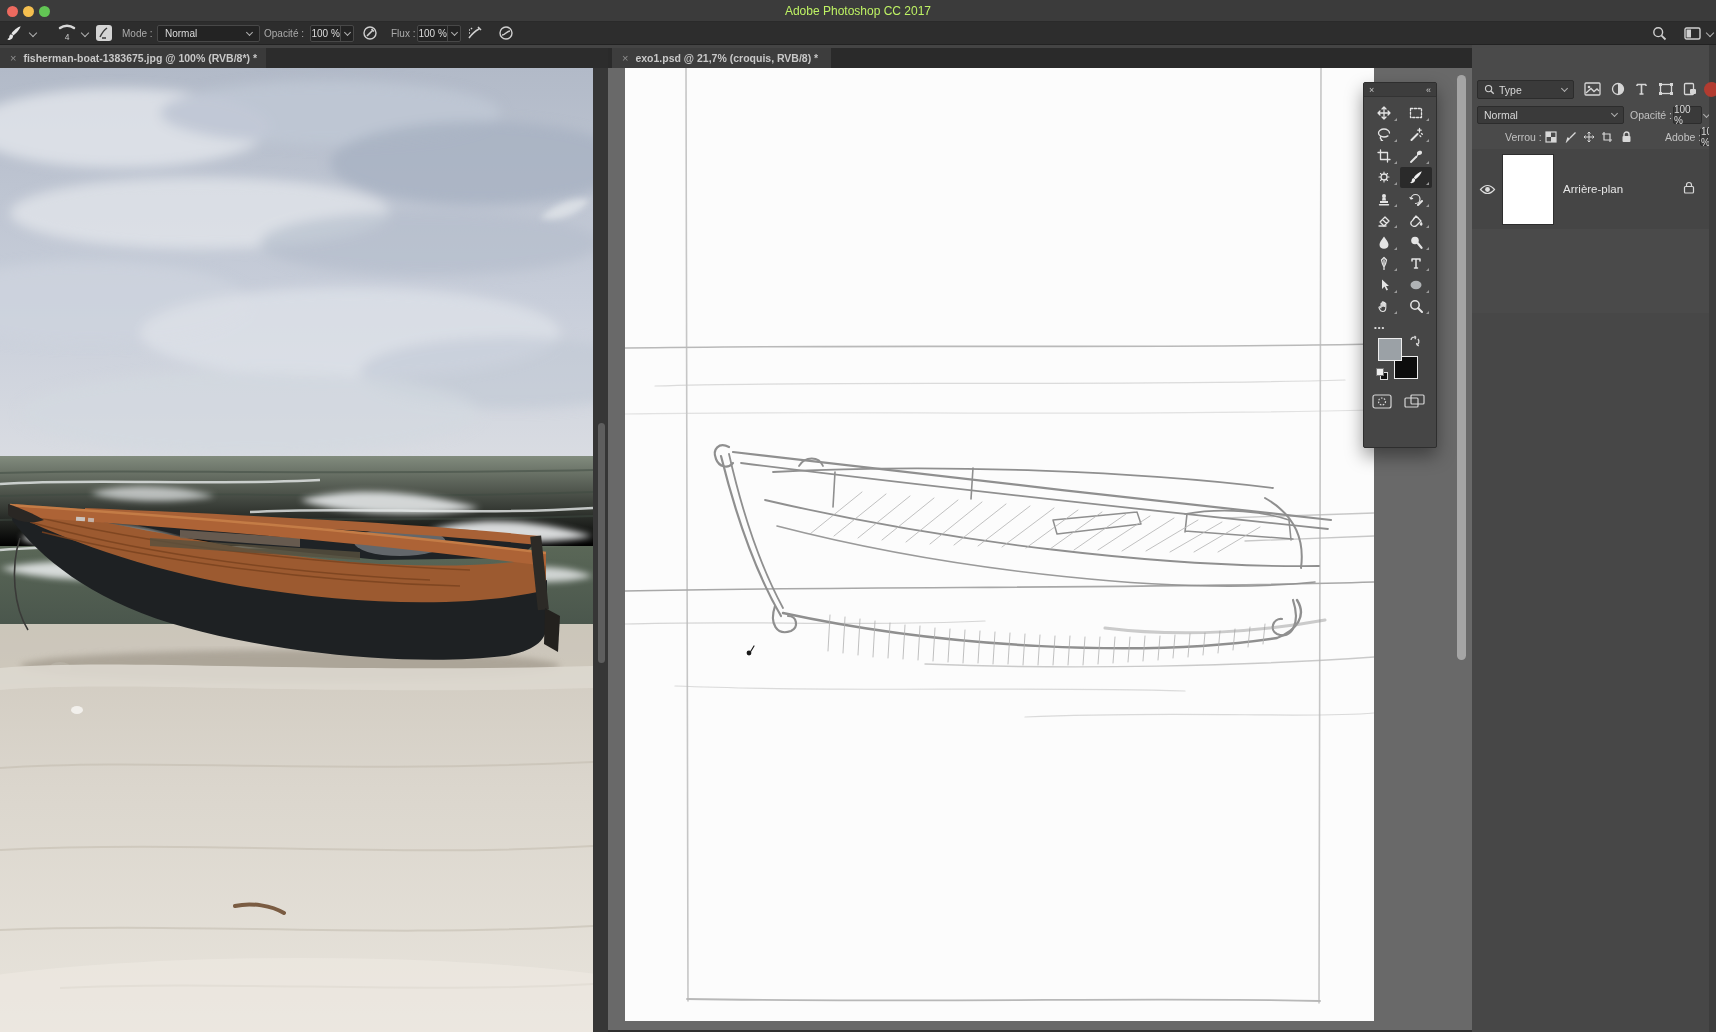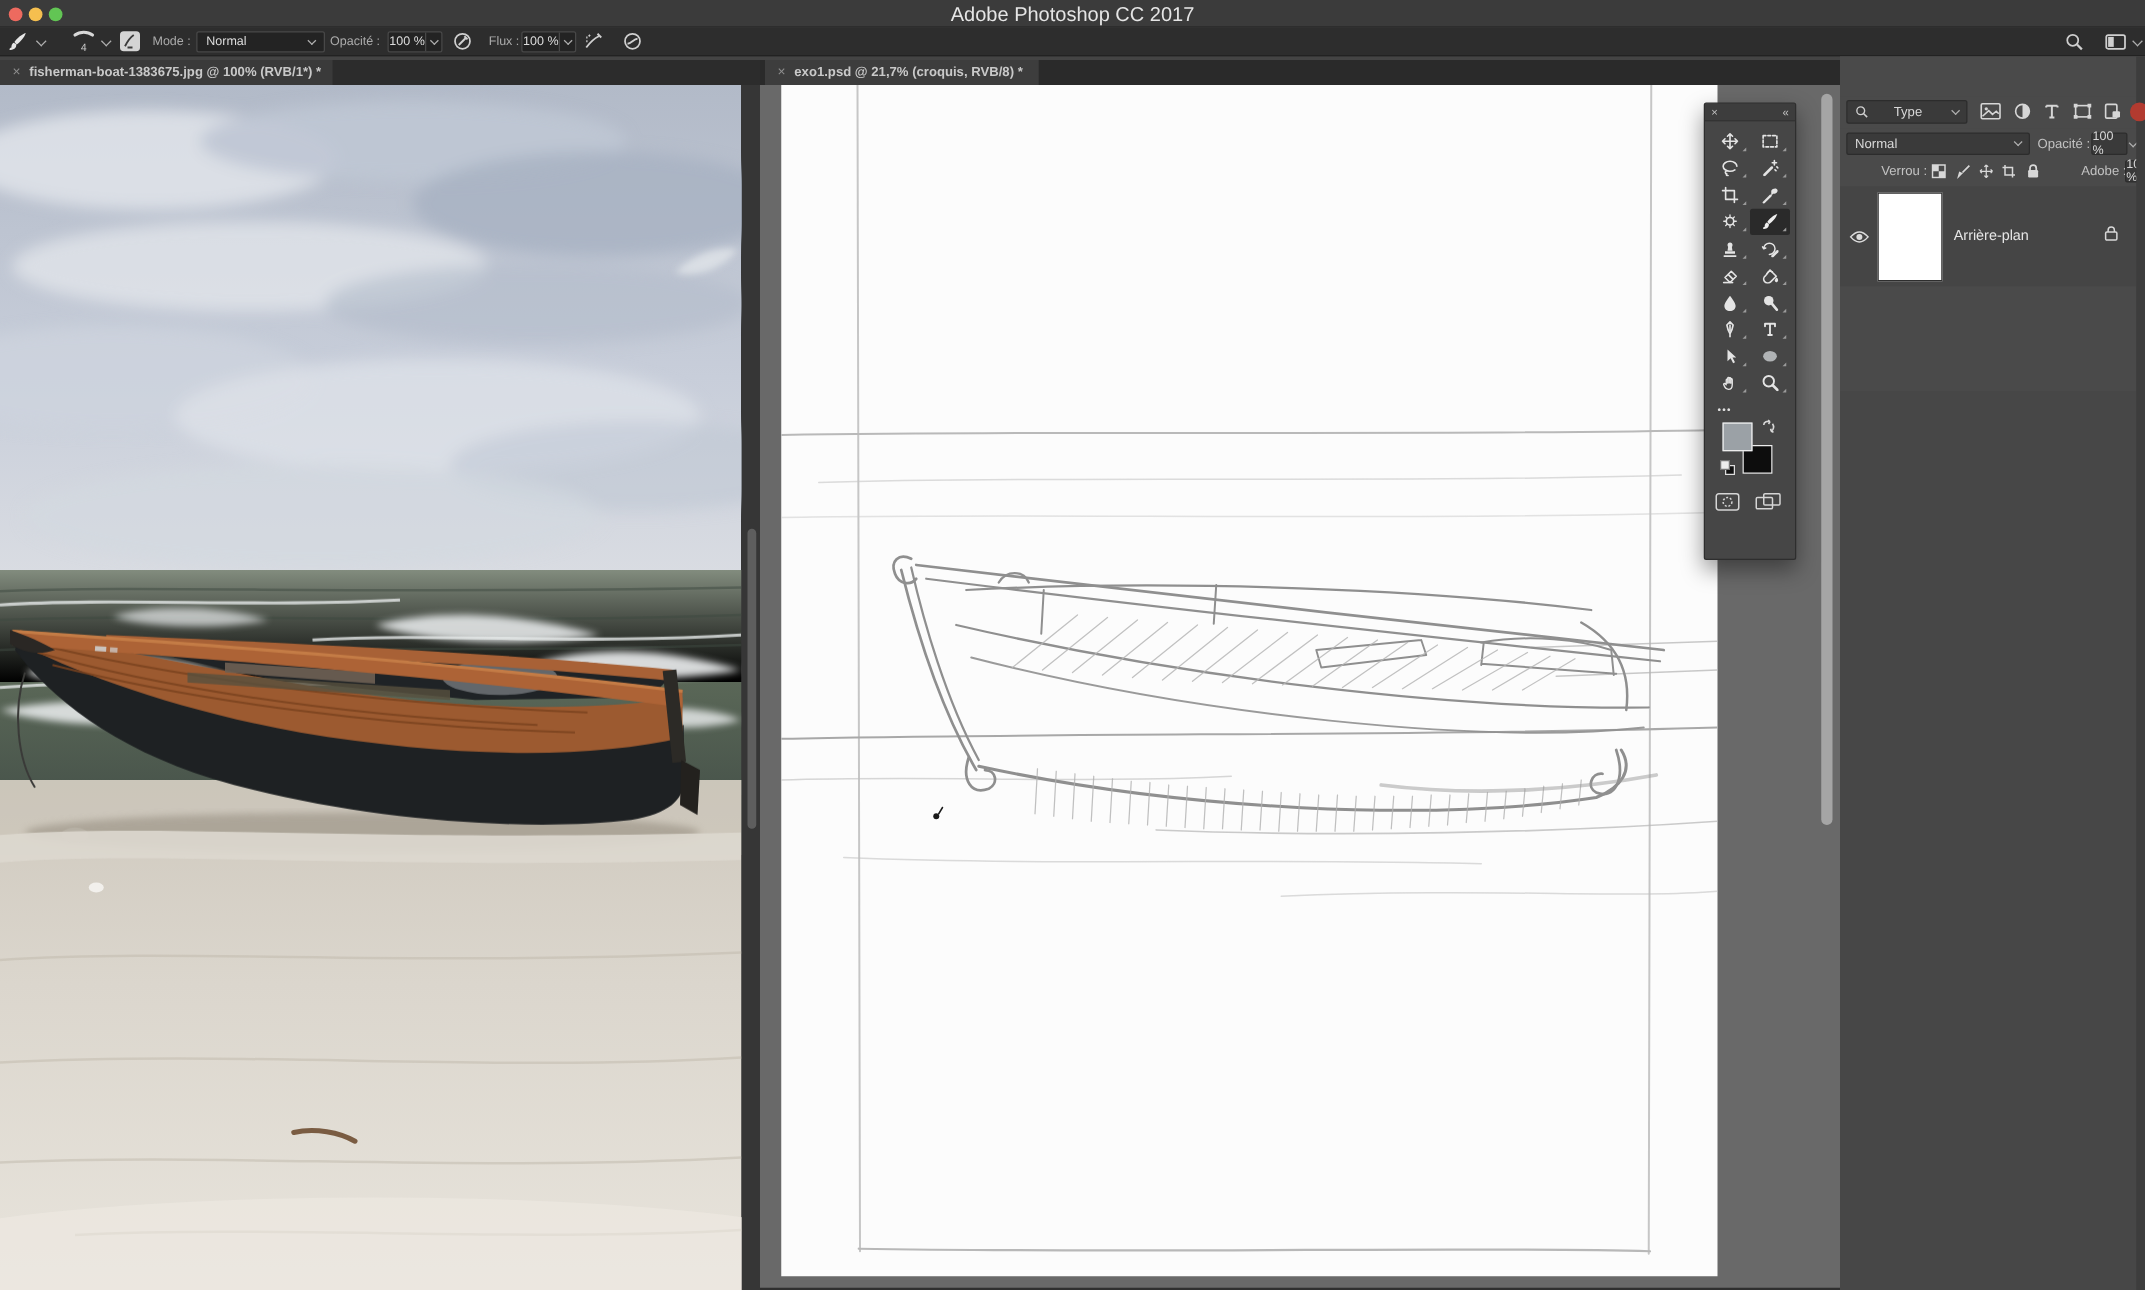--- a/index.html
+++ b/index.html
@@ -5,21 +5,21 @@
   * { margin:0; padding:0; box-sizing:border-box; }
   html,body { width:1716px; height:1032px; overflow:hidden; background:#444;
     font-family:"Liberation Sans", sans-serif; -webkit-font-smoothing:antialiased; }
   .abs { position:absolute; }
 
   
   #titlebar { position:absolute; left:0; top:0; width:1716px; height:22px;
     background:#3b3b3b; border-bottom:1px solid #2a2a2a; }
   .traffic { position:absolute; top:6px; width:11px; height:11px; border-radius:50%; }
   #titlebar .title { position:absolute; width:100%; text-align:center; top:4px;
-    font-size:16px; color:#e5e5e5; }
+    font-size:12px; color:#bef264; }
 
   
   #optionsbar { position:absolute; left:0; top:22px; width:1716px; height:23px;
     background:#2d2d2d; border-bottom:1px solid #222; color:#b5b5b5; font-size:10px; }
   #optionsbar .lbl { position:absolute; top:0; line-height:23px; color:#ababab; }
   .field { position:absolute; top:3px; height:17px; background:#232323;
     border:1px solid #484848; border-radius:2px; color:#dcdcdc; font-size:10px;
     display:flex; align-items:center; }
   .caret { width:6px; height:6px; border-right:1.5px solid #b0b0b0;
     border-bottom:1.5px solid #b0b0b0; transform:rotate(45deg); display:inline-block; }
@@ -79,21 +79,21 @@
   #panel-edge { position:absolute; right:0; top:0; width:7px; height:100%; background:#3d3d3d; }
   #lp-tabrow { position:absolute; left:0; top:0; width:237px; height:32px; background:#3f3f3f; }
   #lp-tab { position:absolute; left:0; top:8px; height:24px; width:74px; background:#4f4f4f;
     border-radius:3px 3px 0 0; font-size:11px; font-weight:700; color:#e5e5e5;
     line-height:24px; padding-left:9px; }
   #lp-menu { position:absolute; right:10px; top:13px; width:13px; height:9px;
     border-top:2px solid #cfcfcf; border-bottom:2px solid #cfcfcf; }
   #lp-menu::after { content:""; display:block; margin-top:1.5px; border-top:2px solid #cfcfcf; }
   #lp-filter { position:absolute; left:0; top:32px; width:237px; height:26px; background:#4a4a4a; }
   .lp-field { position:absolute; background:#3a3a3a; border:1px solid #2c2c2c;
-    border-radius:2px; display:flex; align-items:center; font-size:10.5px; color:#d8d8d8;gap:16px; }
+    border-radius:2px; display:flex; align-items:center; font-size:10.5px; color:#d8d8d8; }
   .fticon { position:absolute; top:5px; }
   .fticon svg { stroke:#d6d6d6; fill:none; stroke-width:1.3; }
   #red-toggle { position:absolute; left:232px; top:5px; width:15px; height:15px;
     border-radius:50%; background:#b23b30; z-index:3; }
   #lp-blend { position:absolute; left:0; top:58px; width:237px; height:24px; }
   #lp-lock { position:absolute; left:0; top:82px; width:237px; height:22px; font-size:10.5px;margin-left:27px; }
   #lp-lock .mini { position:absolute; top:4px; }
   #lp-lock .mini svg { stroke:#d8d8d8; fill:none; stroke-width:1.2; }
   .lp-label { position:absolute; color:#c2c2c2; font-size:10.5px; }
   #layers-list { position:absolute; left:0; top:104px; width:237px; }
@@ -201,21 +201,21 @@
         <rect x="2.5" y="2.5" width="4.5" height="8" fill="#cfcfcf" stroke="none"></rect>
       </svg>
   </span>
   <span class="caret abs" style="left:1707px;top:8px;"></span>
 </div>
 
 <div id="doc-left" class="docwin">
   <div class="tabbar" style="background:#2c2c2c;">
     <div class="tab" style="left:0;width:266px;background:#3a3a3a;">
       <span class="x">×</span>
-      <span>fisherman-boat-1383675.jpg @ 100% (RVB/1*) *</span>
+      <span>fisherman-boat-1383675.jpg @ 100% (RVB/8*) *</span>
     </div>
   </div>
   <div id="photo-area">
     <svg width="593" height="964" viewBox="0 0 593 964">
       <defs>
         <linearGradient id="skyG" x1="0" y1="0" x2="0" y2="1">
           <stop offset="0" stop-color="#b2bac8"></stop>
             <stop offset=".6" stop-color="#c8cedA"></stop>
             <stop offset="1" stop-color="#d9dce2"></stop>
         </linearGradient>

